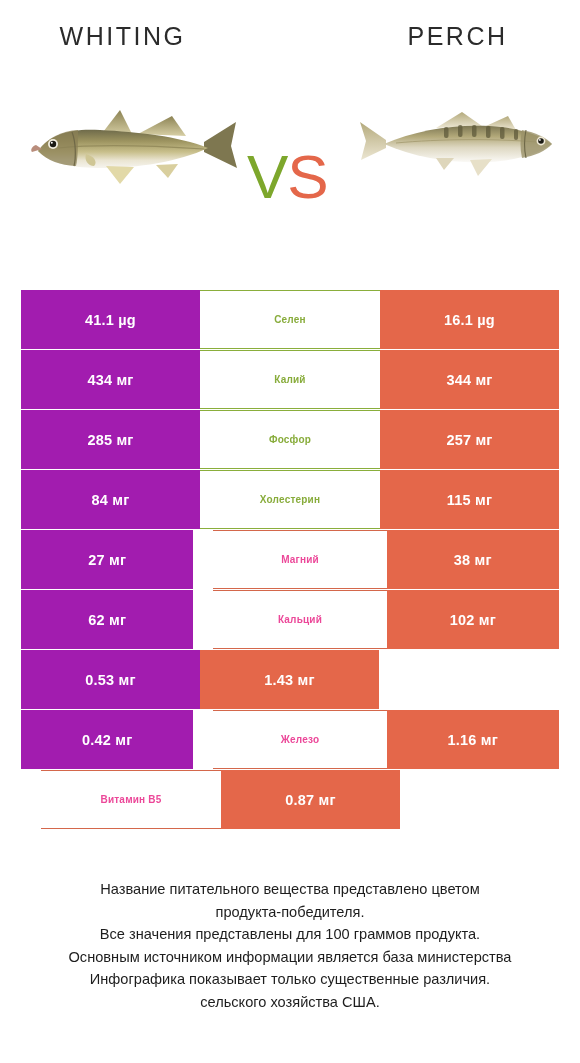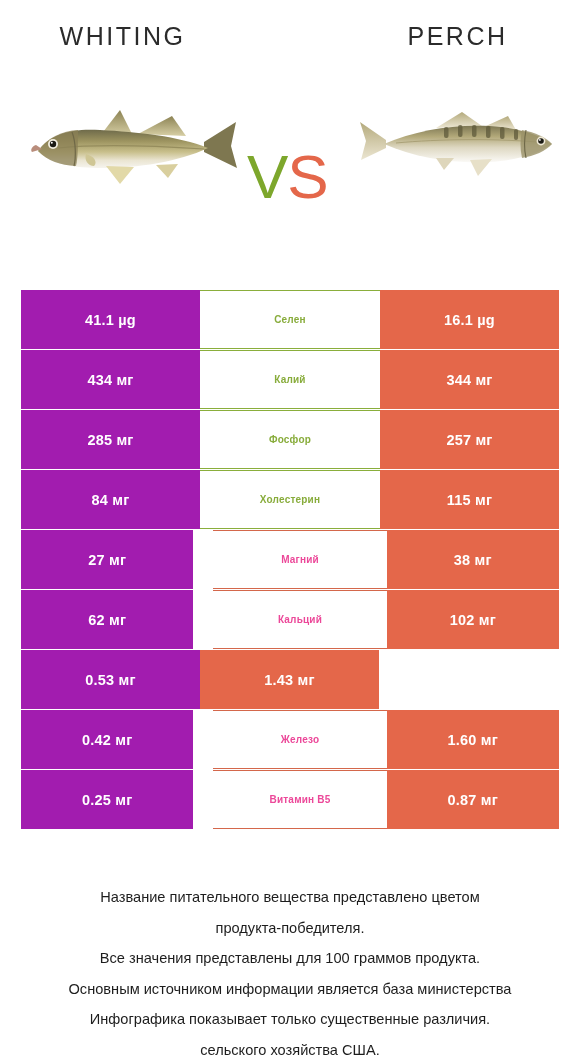--- a/index.html
+++ b/index.html
@@ -131,21 +131,21 @@
     top: 878px;
     width: 580px;
     padding: 0 26px;
     text-align: center;
     font-family: "Liberation Sans", sans-serif;
     font-size: 14.6px;
     font-weight: 400;
     line-height: 22.5px;
     color: #1d1d1d;
   }
-  .footer p { margin: 8px; }
+  .footer p { margin: 0; }
 </style>
 </head>
 <body>
 
 <div class="page">
 
   <div class="header">
 
     <div class="title title-left">WHITING</div>
 
@@ -275,24 +275,23 @@
         <div class="cell cell-mid win-orange">Кальций</div>
         <div class="cell cell-right">102 мг</div>
       </div>
       <div class="row">
         <div class="cell cell-left">0.53 мг</div>
         <div class="cell cell-right">1.43 мг</div>
       </div>
       <div class="row">
         <div class="cell cell-left">0.42 мг</div>
         <div class="cell cell-mid win-orange">Железо</div>
-        <div class="cell cell-right">1.60 мг</div>
-      </div>
-      <div class="row">
-        <div class="cell cell-left">0.25 мг</div>
+        <div class="cell cell-right">1.16 мг</div>
+      </div>
+      <div class="row">
         <div class="cell cell-mid win-orange">Витамин B5</div>
         <div class="cell cell-right">0.87 мг</div>
       </div>
     </div>
 
   <div class="footer">
     <p>Название питательного вещества представлено цветом</p>
     <p>продукта-победителя.</p>
     <p>Все значения представлены для 100 граммов продукта.</p>
     <p>Основным источником информации является база министерства</p>

